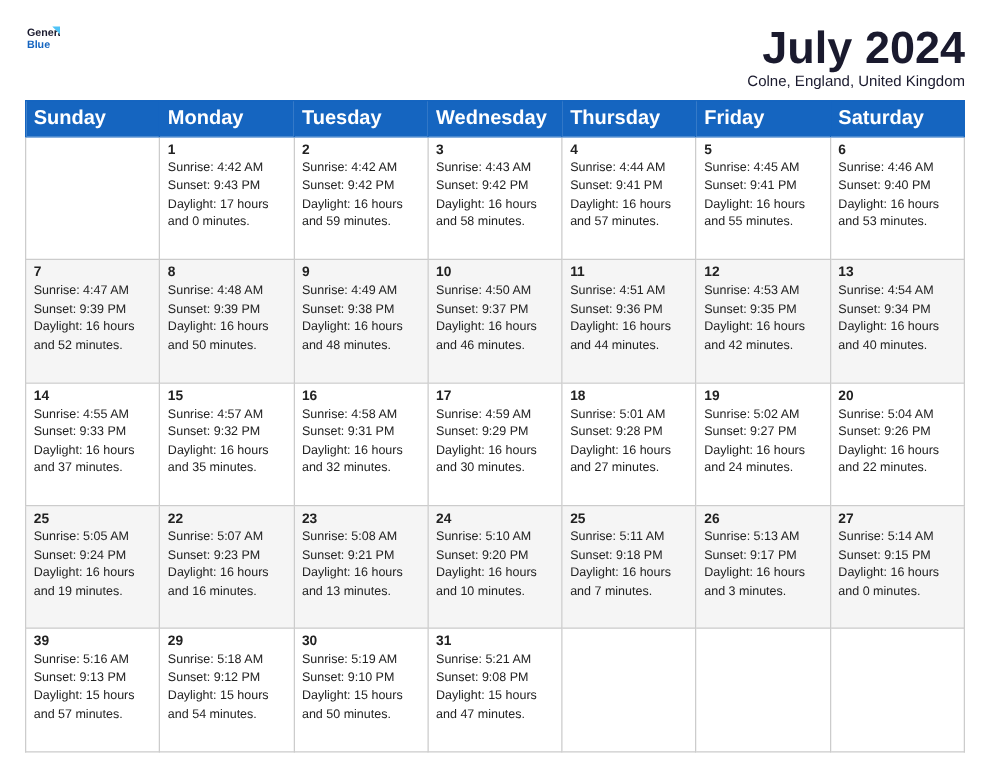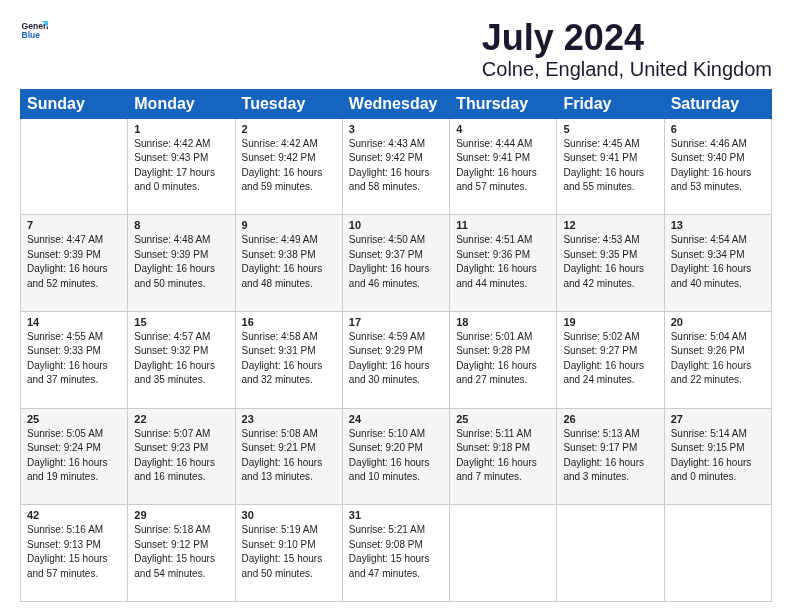--- a/index.html
+++ b/index.html
@@ -26,29 +26,30 @@
     .logo {
       display: flex;
       align-items: center;
       gap: 4px;
     }
     .logo-icon {
       width: 28px;
       height: 28px;
     }
     .title-block {
+      text-align: right;
     }
     .main-title {
       font-size: 36px;
       font-weight: bold;
       color: #1a1a2e;
       line-height: 1.1;
     }
     .subtitle {
-      font-size: 20px;
+      font-size: 12px;
       color: #1a1a2e;
       font-weight: normal;
     }
     .calendar-table {
       width: 100%;
       border-collapse: collapse;
       flex: 1;
     }
     .calendar-table th {
       background: #1565c0;
@@ -309,21 +310,21 @@
           <td>
             <span class="day-number">27</span>
             <div class="cell-content">Sunrise: 5:14 AM
 Sunset: 9:15 PM
 Daylight: 16 hours
 and 0 minutes.</div>
           </td>
         </tr>
         <tr>
           <td>
-            <span class="day-number">42</span>
+            <span class="day-number">39</span>
             <div class="cell-content">Sunrise: 5:16 AM
 Sunset: 9:13 PM
 Daylight: 15 hours
 and 57 minutes.</div>
           </td>
           <td>
             <span class="day-number">29</span>
             <div class="cell-content">Sunrise: 5:18 AM
 Sunset: 9:12 PM
 Daylight: 15 hours

